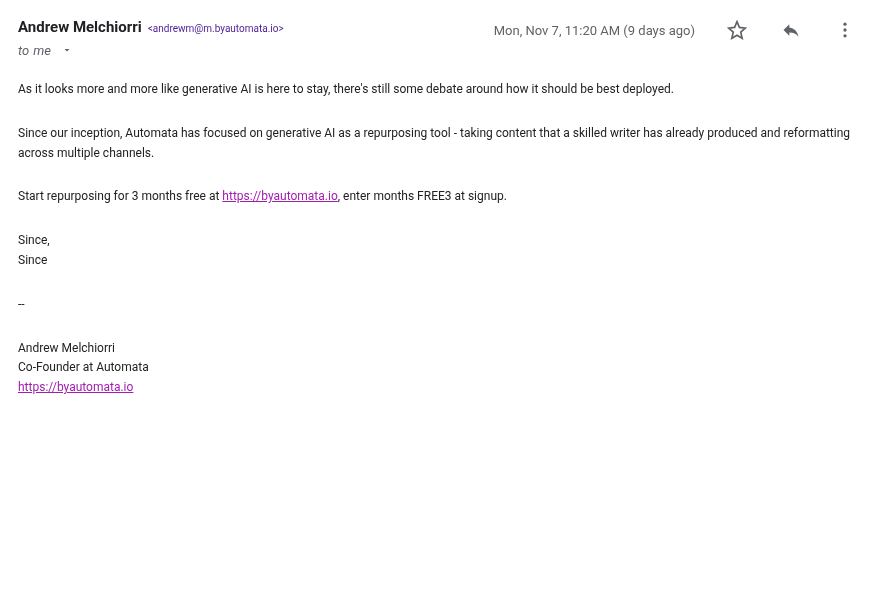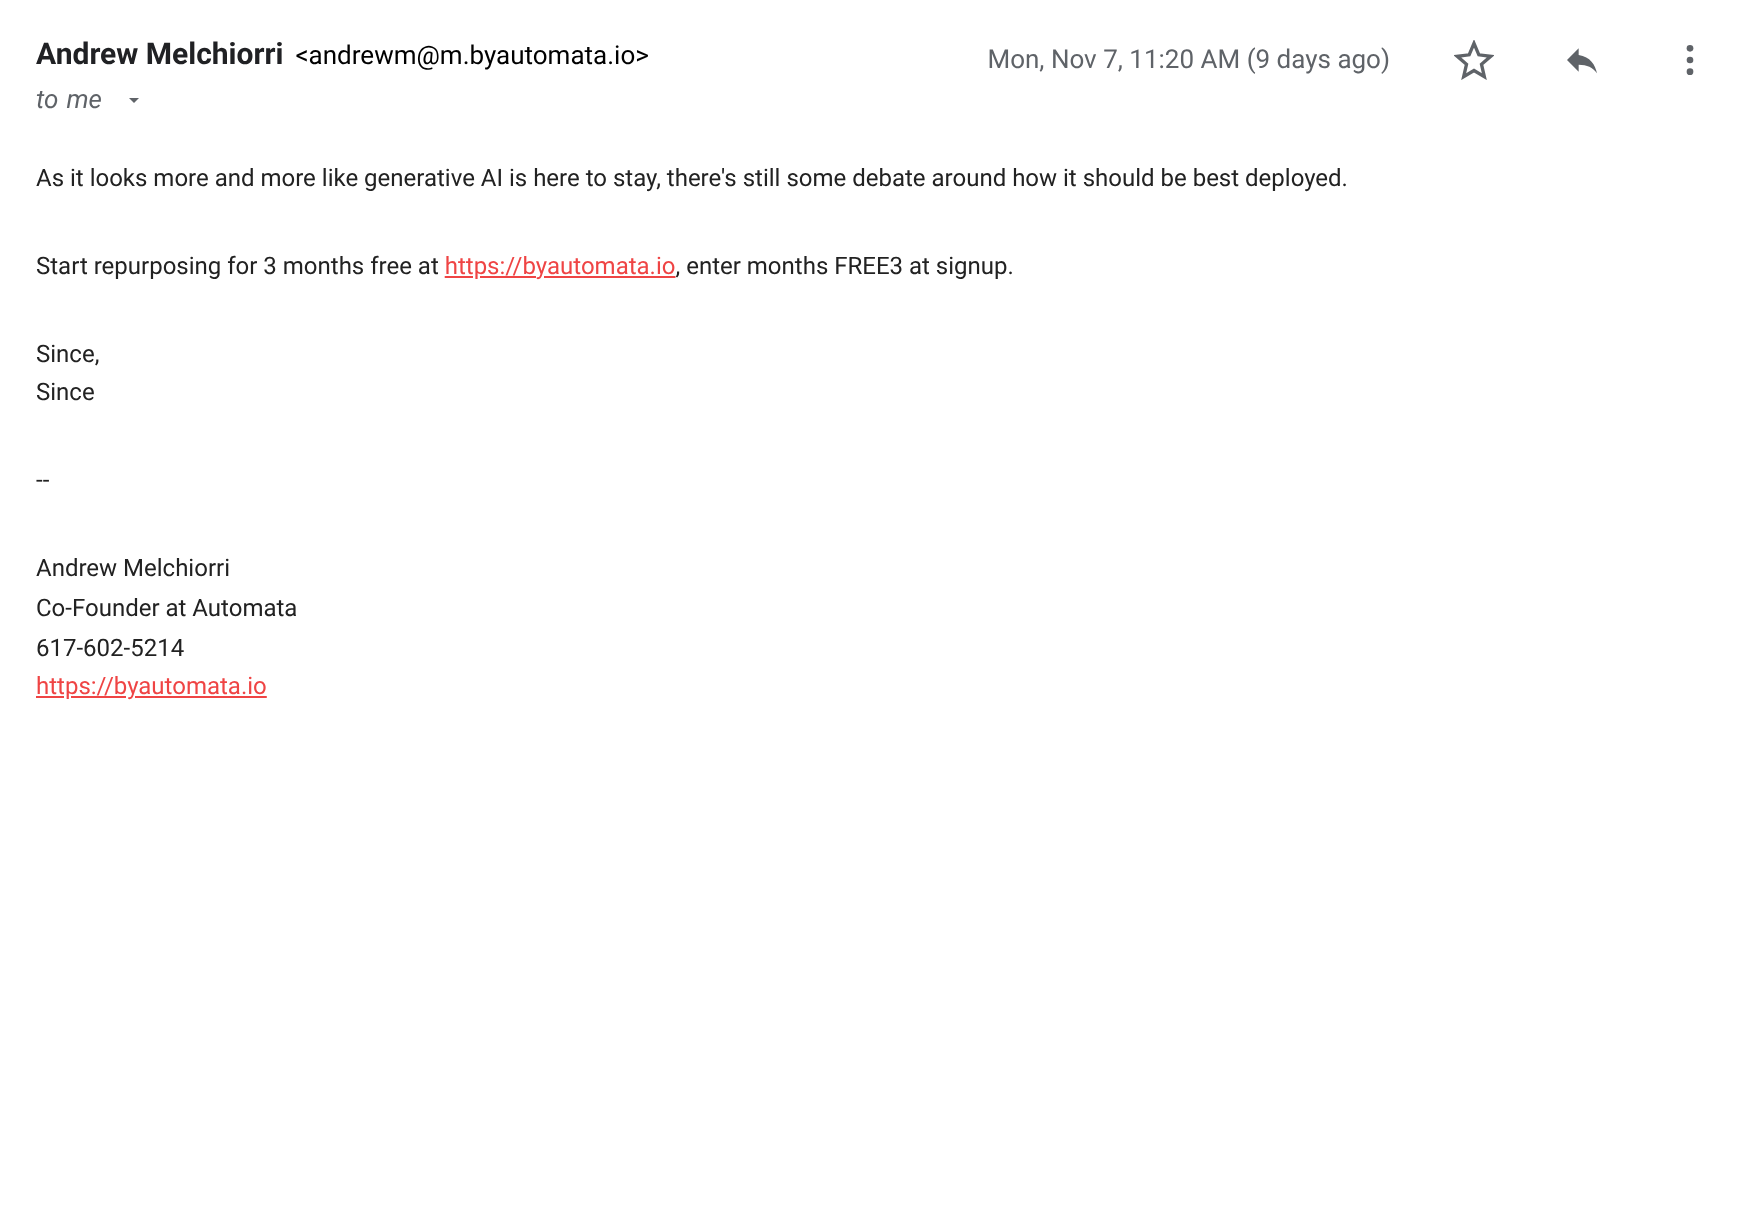--- a/index.html
+++ b/index.html
@@ -29,22 +29,22 @@
       display: flex;
       align-items: baseline;
       gap: 6px;
     }
     .sender-name {
       font-weight: 700;
       font-size: 15px;
       color: #202124;
     }
     .sender-email {
-      color: #000000;
-      font-size: 13px;
+      color: #4c1d95;
+      font-size: 10px;
     }
     .recipient-line {
       display: flex;
       align-items: center;
       gap: 4px;
       color: #5f6368;
       font-size: 13px;
       margin-top: 2px;
       font-style: italic;
     }
@@ -80,21 +80,21 @@
       line-height: 1.65;
       color: #222;
     }
     .email-body p {
       margin-bottom: 24px;
     }
     .email-body p.tight {
       margin-bottom: 0;
     }
     .email-body a {
-      color: #ef4444;
+      color: #a21caf;
     }
     .signature-divider {
       margin-top: 24px;
       margin-bottom: 24px;
     }
     .signature p {
       margin-bottom: 0;
       line-height: 1.65;
     }
   </style>
@@ -134,25 +134,25 @@
           <circle cx="12" cy="5" r="2"></circle>
           <circle cx="12" cy="12" r="2"></circle>
           <circle cx="12" cy="19" r="2"></circle>
         </svg>
     </span>
   </div>
 </div>
 
 <div class="email-body">
   <p>As it looks more and more like generative AI is here to stay, there's still some debate around how it should be best deployed.</p>
+  <p>Since our inception, Automata has focused on generative AI as a repurposing tool - taking content that a skilled writer has already produced and reformatting across multiple channels.</p>
   <p>
     <span>Start repurposing for 3 months free at </span><a href="#">https://byautomata.io</a><span>, enter months FREE3 at signup.</span>
   </p>
   <p class="tight">Since,</p>
   <p class="tight">Since</p>
   <p class="signature-divider">--</p>
   <div class="signature">
     <p>Andrew Melchiorri</p>
     <p>Co-Founder at Automata</p>
-    <p>617-602-5214</p>
     <p><a href="#">https://byautomata.io</a></p>
   </div>
 </div>
 
 </body></html>

